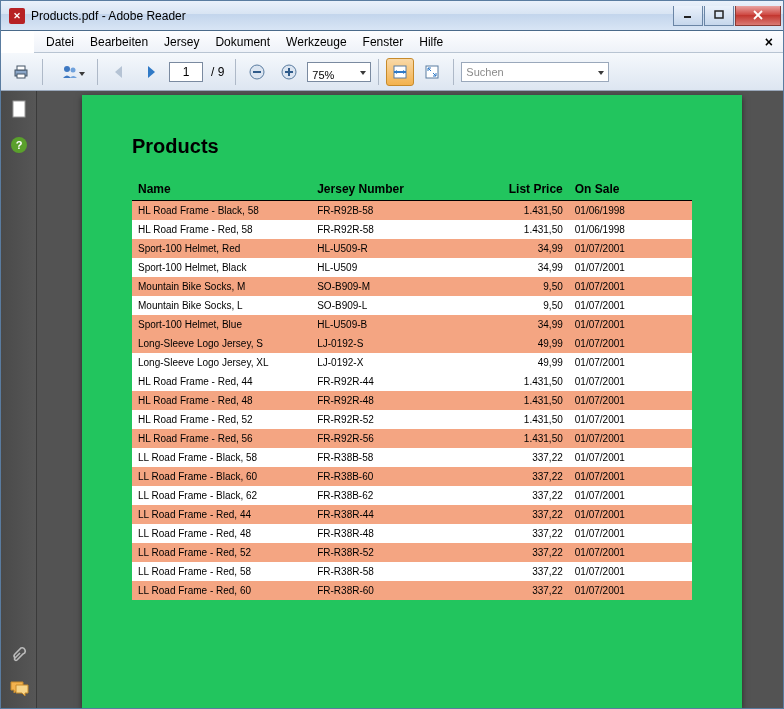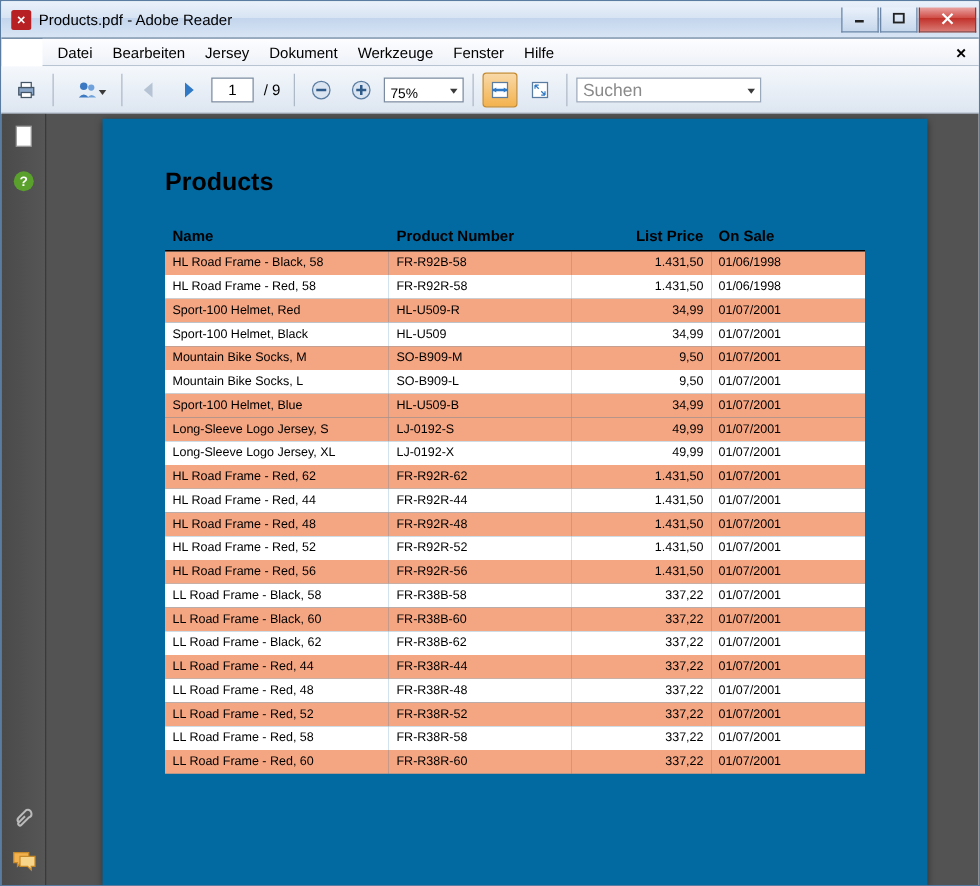--- a/index.html
+++ b/index.html
@@ -85,21 +85,21 @@
     padding: 0 4px; font-size: 11px; position: relative;
   }
   .zoom-combo::after {
     content: ""; width: 0; height: 0;
     border-left: 3px solid transparent; border-right: 3px solid transparent;
     border-top: 4px solid #3a3a3a; position: absolute; right: 4px; top: 8px;
   }
   .search-box {
     width: 148px; height: 20px; border: 1px solid #9aa8bb;
     background: #fff; display: flex; align-items: center;
-    padding: 0 4px; font-size: 14px; color: #8a8a8a; position: relative;
+    padding: 0 4px; font-size: 11px; color: #8a8a8a; position: relative;
   }
   .search-box::after {
     content: ""; width: 0; height: 0;
     border-left: 3px solid transparent; border-right: 3px solid transparent;
     border-top: 4px solid #3a3a3a; position: absolute; right: 4px; top: 8px;
   }
   .content {
     flex: 1; display: flex; overflow: hidden; background: #535353;
   }
   .navpanel {
@@ -108,21 +108,21 @@
     padding-top: 8px; gap: 16px;
     border-right: 1px solid #3a3a3a;
   }
   .nav-icon { width: 20px; height: 20px; }
   .navpanel .bottom { margin-top: auto; margin-bottom: 10px; display: flex; flex-direction: column; gap: 12px; align-items: center; }
   .doc-area {
     flex: 1; overflow: hidden; display: flex; justify-content: center;
     padding: 4px 0 0 4px;
   }
   .page {
-    width: 660px; background: #0369a1; box-shadow: 0 2px 6px rgba(0,0,0,0.5);
+    width: 660px; background: #22c55e; box-shadow: 0 2px 6px rgba(0,0,0,0.5);
     padding: 40px 50px;
   }
   .doc-title { font-size: 20px; font-weight: bold; margin-bottom: 20px; font-family: Arial, sans-serif; }
   table.products {
     width: 100%; border-collapse: collapse; font-family: Arial, sans-serif; font-size: 10px;
   }
   table.products th {
     text-align: left; font-size: 12px; font-weight: bold;
     padding: 4px 6px; border-bottom: 1px solid #000;
   }
@@ -288,21 +288,21 @@
       </div>
     </div>
 
     <div class="doc-area">
       <div class="page">
         <div class="doc-title">Products</div>
         <table class="products">
           <thead>
             <tr>
               <th class="col-name">Name</th>
-              <th class="col-num">Product Number</th>
+              <th class="col-num">Jersey Number</th>
               <th class="col-price r">List Price</th>
               <th class="col-date">On Sale</th>
             </tr>
           </thead>
           <tbody id="products-body">
               <tr class="hl">
                 <td>HL Road Frame - Black, 58</td>
                 <td>FR-R92B-58</td>
                 <td class="r">1.431,50</td>
                 <td>01/06/1998</td>
@@ -348,26 +348,20 @@
                 <td>LJ-0192-S</td>
                 <td class="r">49,99</td>
                 <td>01/07/2001</td>
               </tr>
               <tr class="norm">
                 <td>Long-Sleeve Logo Jersey, XL</td>
                 <td>LJ-0192-X</td>
                 <td class="r">49,99</td>
                 <td>01/07/2001</td>
               </tr>
-              <tr class="hl">
-                <td>HL Road Frame - Red, 62</td>
-                <td>FR-R92R-62</td>
-                <td class="r">1.431,50</td>
-                <td>01/07/2001</td>
-              </tr>
               <tr class="norm">
                 <td>HL Road Frame - Red, 44</td>
                 <td>FR-R92R-44</td>
                 <td class="r">1.431,50</td>
                 <td>01/07/2001</td>
               </tr>
               <tr class="hl">
                 <td>HL Road Frame - Red, 48</td>
                 <td>FR-R92R-48</td>
                 <td class="r">1.431,50</td>

